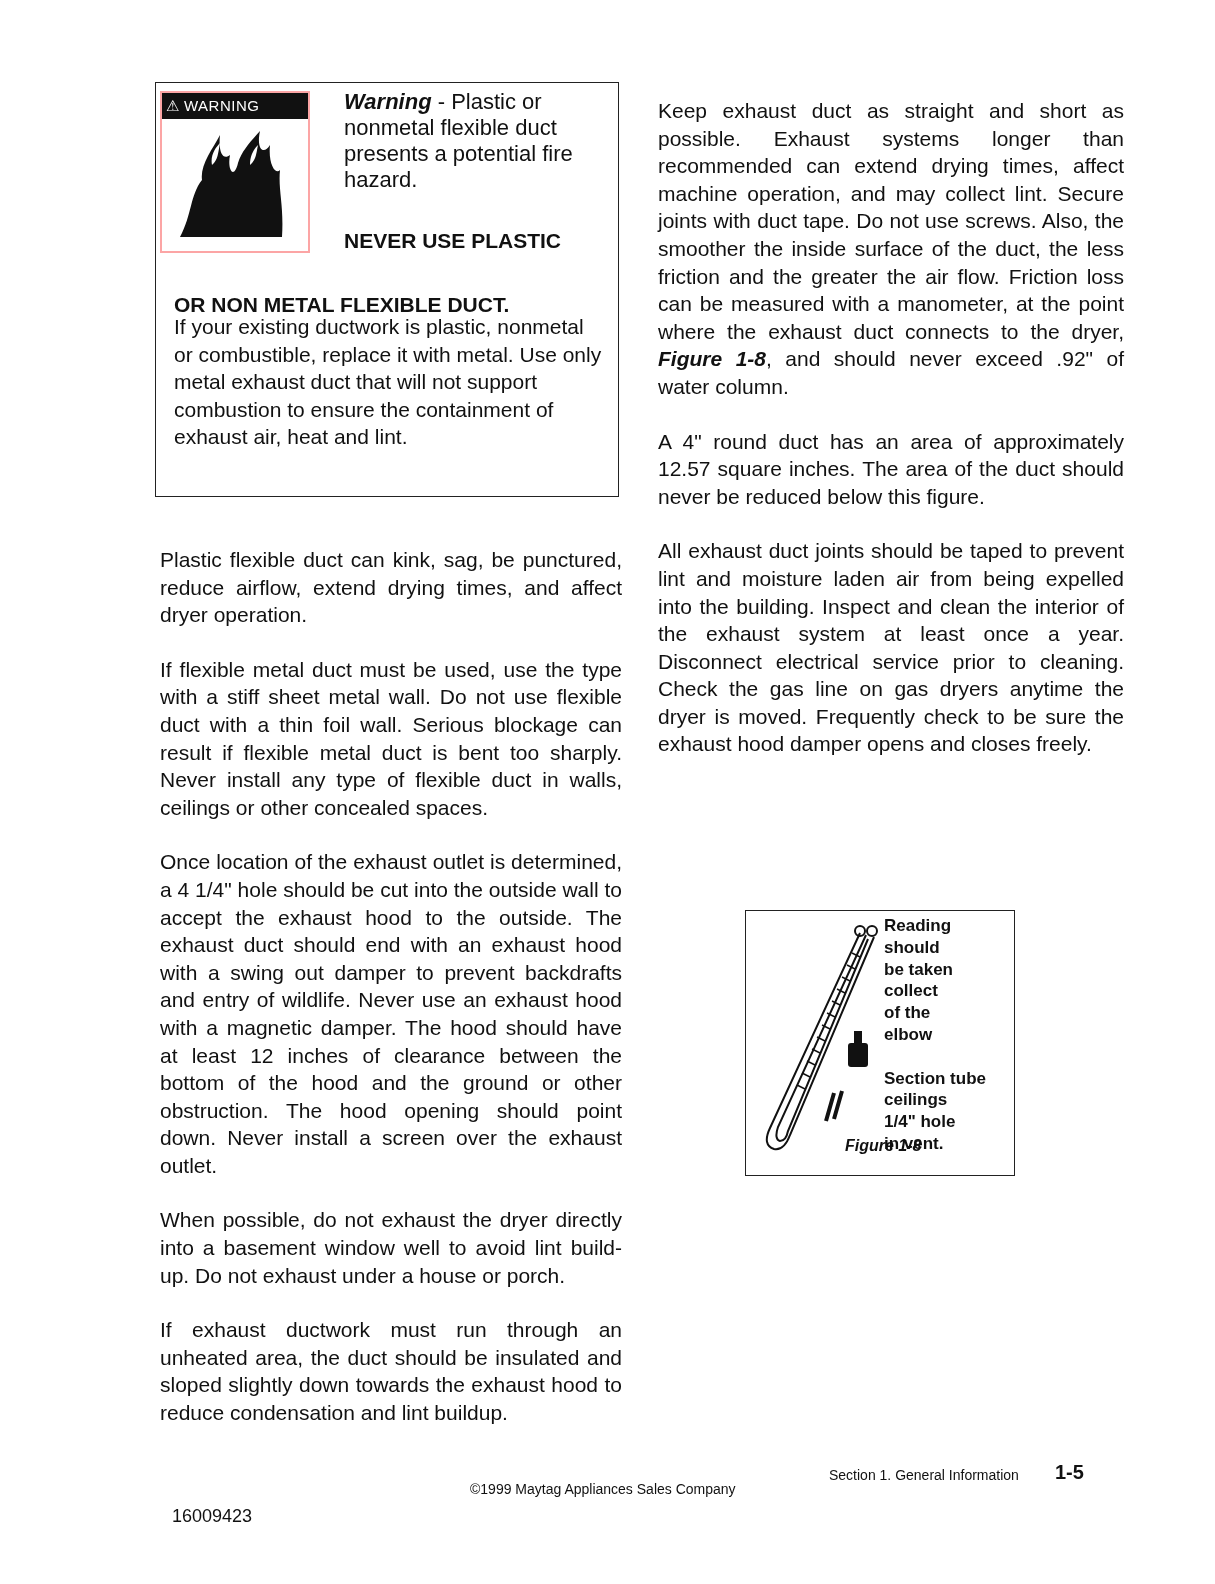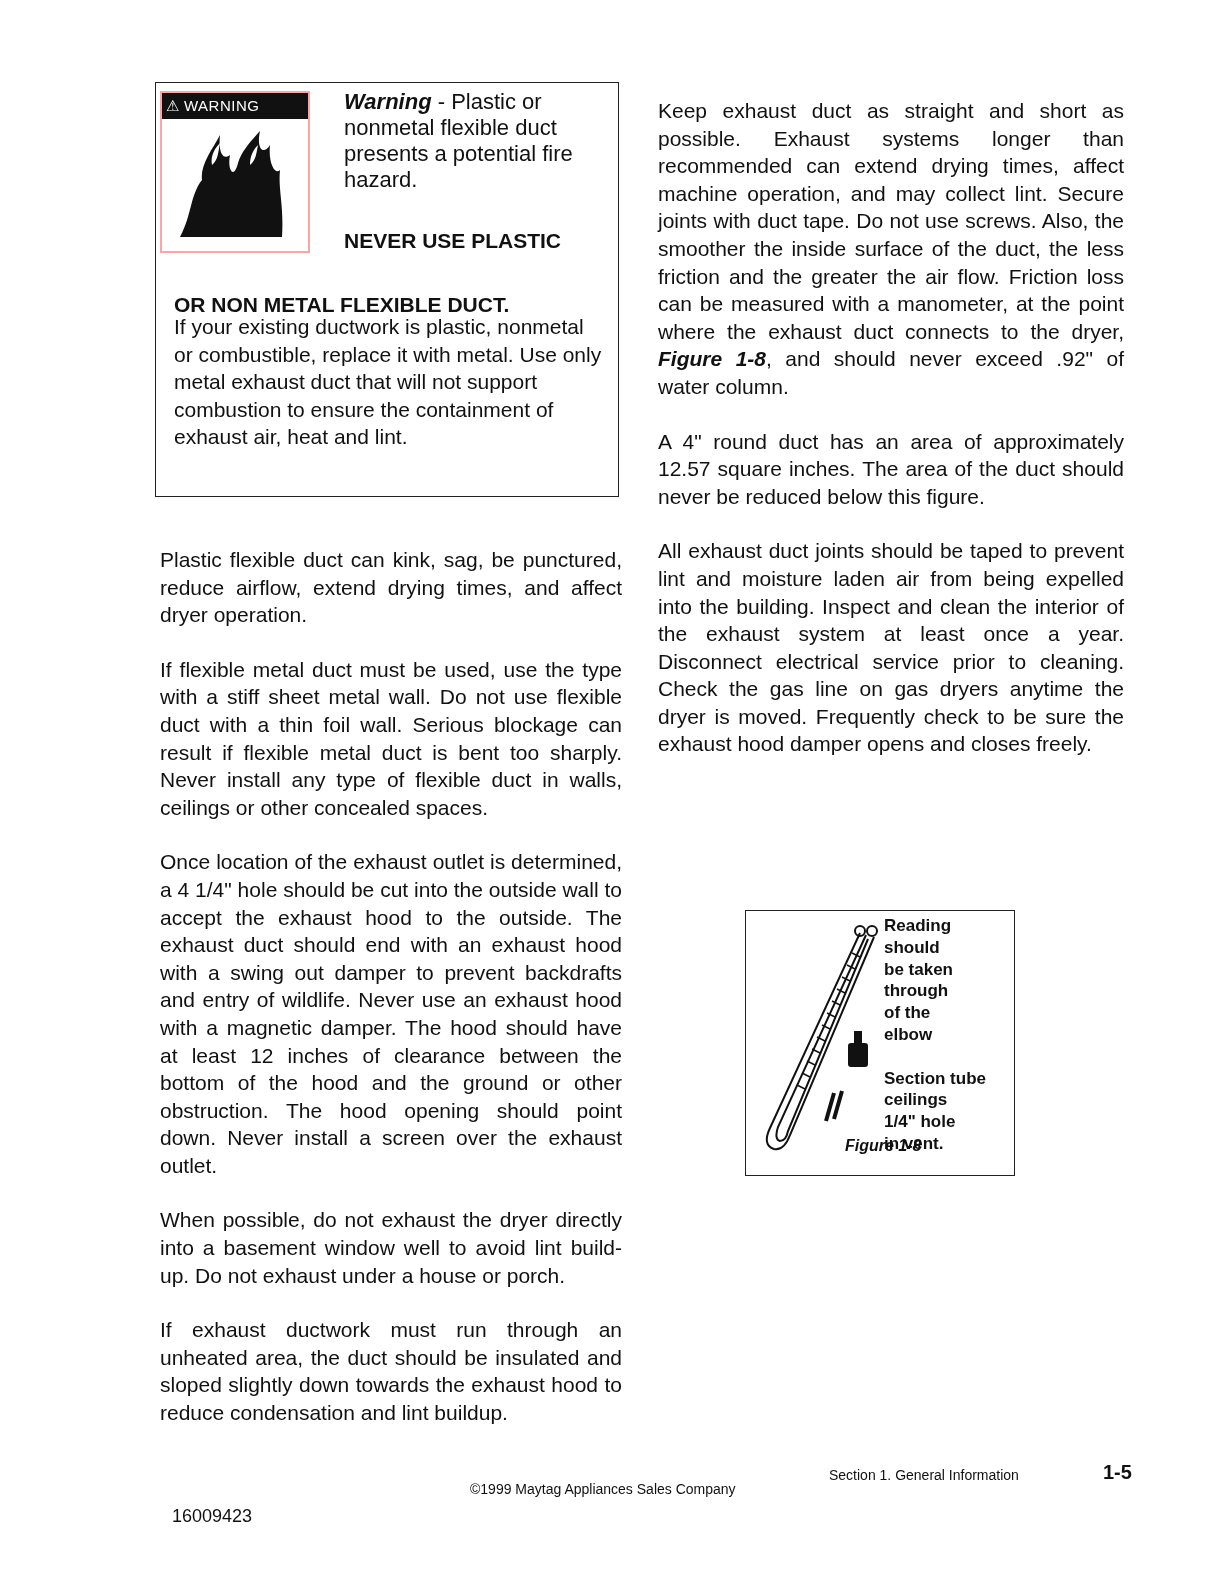--- a/index.html
+++ b/index.html
@@ -17,21 +17,21 @@
   .warn-head em { font-weight: bold; }
   .warn-never1 { position: absolute; left: 188px; top: 146px; font-size: 21px; font-weight: bold; }
   .warn-never2 { position: absolute; left: 18px; top: 174px; font-size: 21px; font-weight: bold; margin-top: 36px; }
   .warn-body { position: absolute; left: 18px; top: 230px; width: 430px; font-size: 21px; line-height: 27.6px; }
   .figure { position: absolute; left: 745px; top: 868px; width: 268px; height: 264px; border: 1.5px solid #222; margin-top: 42px; }
   .fig-text { position: absolute; left: 138px; top: 4px; font-weight: bold; font-size: 17px; line-height: 21.8px; }
   .fig-caption { position: absolute; left: 845px; top: 1137px; font-style: italic; font-weight: bold; font-size: 16px; }
   .footer-id { position: absolute; left: 160px; top: 1506px; font-size: 18px; margin-left: 12px; }
   .footer-copy { position: absolute; left: 470px; top: 1481px; font-size: 14px; }
   .footer-section { position: absolute; left: 829px; top: 1467px; font-size: 14px; }
-  .footer-page { position: absolute; left: 1103px; top: 1461px; font-size: 20px; font-weight: bold; }
+  .footer-page { position: absolute; left: 1055px; top: 1461px; font-size: 20px; font-weight: bold; }
   .bi { font-weight: bold; font-style: italic; }
 </style>
 </head>
 <body>
 
 <div class="warnbox">
   <div class="warn-icon">
     <div class="warn-label"><span class="tri">⚠</span><span>WARNING</span></div>
     <svg class="flame" width="120" height="118" viewBox="0 0 120 118">
       <path d="M8 112 C20 90 18 70 30 55 C28 40 40 25 48 10 C46 30 52 35 58 30 C55 45 62 55 66 38 C70 25 80 15 88 6 C84 25 92 30 98 20 C96 40 104 50 108 45 C106 65 112 80 110 112 Z" fill="#111"></path>
@@ -81,21 +81,21 @@
         <line x1="49" y1="172" x2="57" y2="176"></line>
     </g>
     <rect x="100" y="130" width="20" height="24" rx="3" fill="#111"></rect>
     <rect x="106" y="118" width="8" height="12" fill="#111"></rect>
     <path d="M86 180 L78 208 M94 178 L86 206" stroke="#111" stroke-width="4"></path>
   </svg>
   <div class="fig-text">
     <div>Reading</div>
     <div>should</div>
     <div>be taken</div>
-    <div>through</div>
+    <div>collect</div>
     <div>of the</div>
     <div>elbow</div>
     <div style="height:21.8px"></div>
     <div>Section tube</div>
     <div>ceilings</div>
     <div>1/4" hole</div>
     <div>in vent.</div>
   </div>
 </div>
 <div class="fig-caption">Figure 1-8</div>

